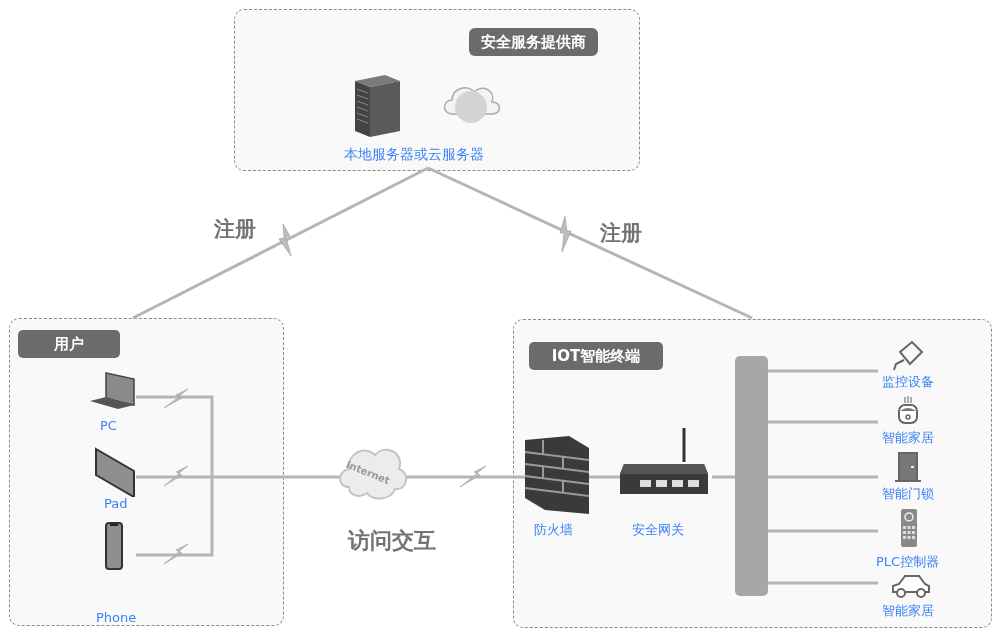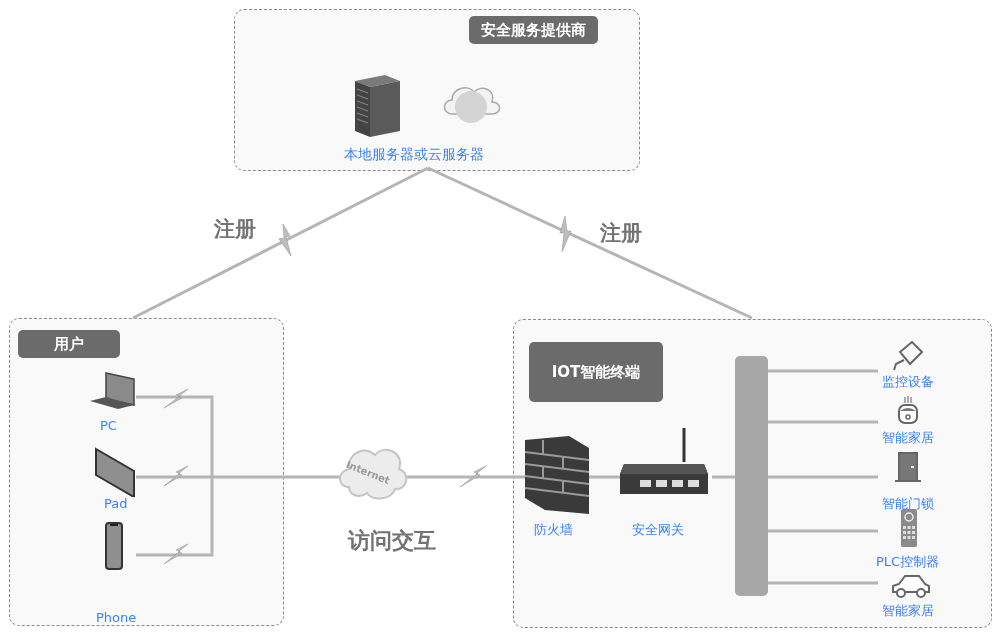--- a/index.html
+++ b/index.html
@@ -37,21 +37,21 @@
   <g fill="#bdbdbd" stroke="#9a9a9a" stroke-width="0.6">
     <path d="M283 224 L290 236 L286 237 L291 256 L279 239 L284 238 Z"></path>
     <path d="M565 216 L560 233 L564 233 L562 252 L571 231 L567 231 Z"></path>
     <path d="M188 389 L178 397 L182 398 L164 408 L180 396 L176 395 Z"></path>
     <path d="M188 466 L178 474 L182 475 L164 486 L180 473 L176 472 Z"></path>
     <path d="M188 544 L178 552 L182 553 L164 564 L180 551 L176 550 Z"></path>
     <path d="M486 466 L476 474 L480 475 L460 487 L478 473 L474 472 Z"></path>
   </g>
 </svg>
 
-<div class="tag" style="left:469px;top:16px;">安全服务提供商</div>
+<div class="tag" style="left:469px;top:28px;border-radius:6px;">安全服务提供商</div>
 <svg class="abs" style="left:355px;top:71px" width="45" height="66" viewBox="0 0 45 66">
   <polygon points="0,10 30,4 45,10 15,16" fill="#7a7a7a"></polygon>
   <polygon points="0,10 15,16 15,66 0,60" fill="#444"></polygon>
   <polygon points="15,16 45,10 45,60 15,66" fill="#5a5a5a"></polygon>
   <g stroke="#888" stroke-width="1">
     <line x1="2" y1="18" x2="13" y2="22"></line>
       <line x1="2" y1="24" x2="13" y2="28"></line>
     <line x1="2" y1="30" x2="13" y2="34"></line>
       <line x1="2" y1="36" x2="13" y2="40"></line>
     <line x1="2" y1="42" x2="13" y2="46"></line>
@@ -85,21 +85,21 @@
   <rect x="6" y="2" width="8" height="2" fill="#222"></rect>
 </svg>
 <div class="lbl" style="left:96px;top:570px;margin-top:40px;">Phone</div>
 
 <svg class="abs" style="left:335px;top:437px" width="75" height="66" viewBox="0 0 75 66">
   <path d="M14 50 C2 50 2 34 14 32 C12 16 30 8 40 18 C50 6 70 16 64 32 C76 36 72 54 60 52 C56 64 36 64 32 56 C24 62 14 58 14 50 Z" fill="#ececec" stroke="#c4c4c4" stroke-width="2"></path>
 </svg>
 <div class="lbl" style="left:345px;top:467px;font-size:10px;color:#999;transform:rotate(22deg);font-weight:bold;">Internet</div>
 <div class="big" style="left:348px;top:526px;font-size:22px;font-family:Liberation Mono, monospace;">访问交互</div>
 
-<div class="tag" style="left:529px;top:342px;width:118px;text-align:center;padding:20px 8px;">IOT智能终端</div>
+<div class="tag" style="left:529px;top:342px;width:118px;text-align:center;padding:4px 8px;">IOT智能终端</div>
 
 <svg class="abs" style="left:523px;top:436px" width="68" height="78" viewBox="0 0 68 78">
   <polygon points="2,4 46,0 66,12 66,78 22,74 2,62" fill="#3a3a3a"></polygon>
   <g stroke="#9a9a9a" stroke-width="2">
     <line x1="2" y1="16" x2="66" y2="24"></line>
       <line x1="2" y1="28" x2="66" y2="36"></line>
     <line x1="2" y1="40" x2="66" y2="48"></line>
       <line x1="2" y1="52" x2="66" y2="60"></line>
     <line x1="20" y1="4" x2="20" y2="18"></line>
       <line x1="40" y1="20" x2="40" y2="32"></line>
@@ -140,21 +140,21 @@
   <path d="M4 16 Q12 10 20 16" fill="#777"></path>
   <circle cx="12" cy="22" r="2" fill="none" stroke="#666" stroke-width="1.5"></circle>
 </svg>
 <div class="lbl" style="left:882px;top:429px;">智能家居</div>
 
 <svg class="abs" style="left:893px;top:451px" width="30" height="32" viewBox="0 0 30 32">
   <rect x="6" y="2" width="18" height="28" fill="#777" stroke="#666" stroke-width="2"></rect>
   <line x1="2" y1="30" x2="28" y2="30" stroke="#666" stroke-width="2"></line>
   <rect x="18" y="15" width="3" height="2" fill="#eee"></rect>
 </svg>
-<div class="lbl" style="left:882px;top:495px;">智能门锁</div>
+<div class="lbl" style="left:882px;top:485px;">智能门锁</div>
 
 <svg class="abs" style="left:900px;top:508px" width="18" height="40" viewBox="0 0 18 40">
   <rect x="1" y="1" width="16" height="38" rx="2" fill="#8a8a8a"></rect>
   <circle cx="9" cy="9" r="4" fill="none" stroke="#eee" stroke-width="1.5"></circle>
   <g fill="#ddd">
     <rect x="3" y="18" width="3" height="3"></rect>
       <rect x="7.5" y="18" width="3" height="3"></rect>
       <rect x="12" y="18" width="3" height="3"></rect>
     <rect x="3" y="23" width="3" height="3"></rect>
       <rect x="7.5" y="23" width="3" height="3"></rect>

